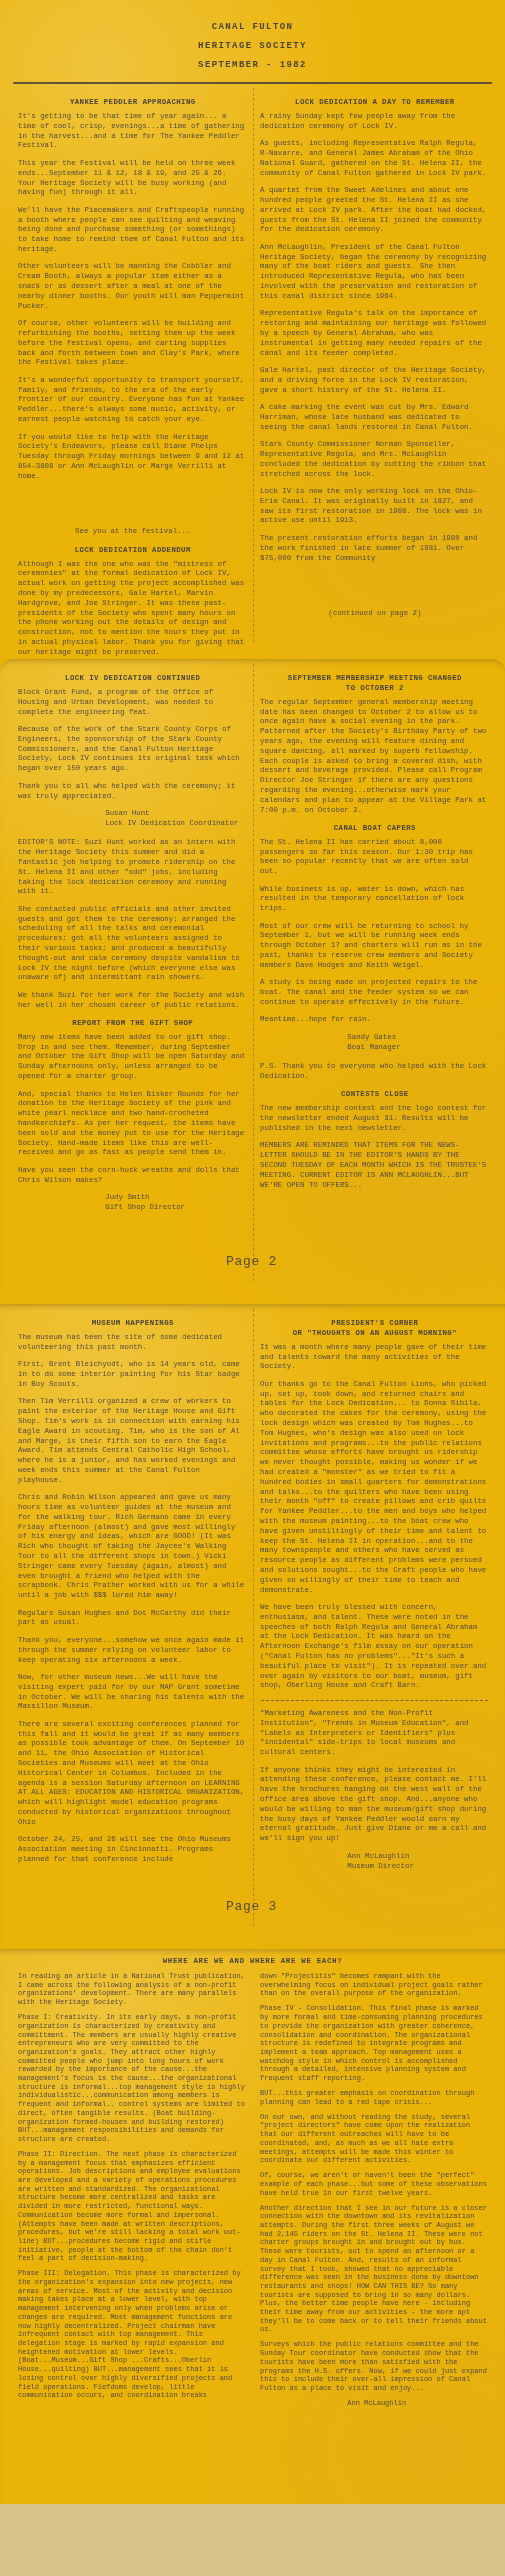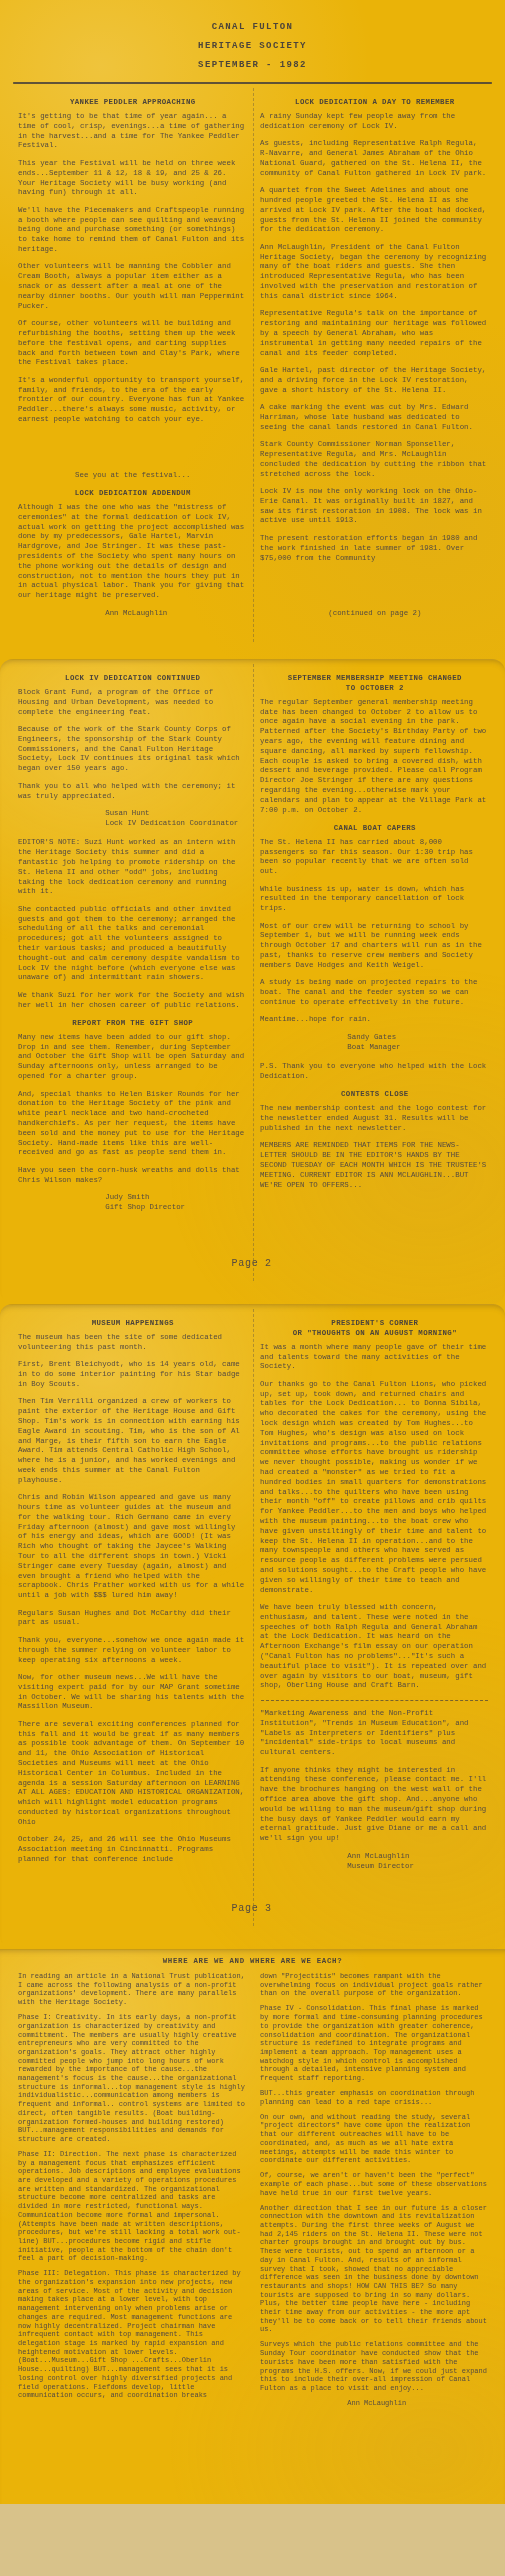--- a/index.html
+++ b/index.html
@@ -63,21 +63,21 @@
   p.para.center{text-align:center;margin-top:46px;}
   .sig{margin:1.4px 0 9.8px 38%;}
   .sig .sig-line{display:block;font-size:7.4px;line-height:9.8px;}
   .dense .sig .sig-line{font-size:7px;line-height:8.7px;}
   .hr-dash{
     border:none;border-top:0.7px dashed rgba(84,74,56,.75);
     margin:8.4px 1.4px 8.4px 1.4px;
   }
   .page-footer{
     position:absolute;left:50%;transform:translateX(-52%);
-    font-size:10px;color:#554b40;letter-spacing:0.7px;
+    font-size:13px;color:#554b40;letter-spacing:0.7px;
   }
   .pf-b50{bottom:35px;}
   .pf-b24{bottom:18px;}
 </style>
 </head>
 <body>
 
 <div id="paper">
     <section class="page" style="height: 659px;">
       <header class="masthead">
@@ -90,20 +90,21 @@
         <div class="col-divider" style="height: 554px;"></div>
         <div class="col">
           <div class="section">
             <h3 class="sec-title">YANKEE PEDDLER APPROACHING</h3>
             <p class="para">It's getting to be that time of year again... a time of cool, crisp, evenings...a time of gathering in the harvest...and a time for The Yankee Peddler Festival.</p>
             <p class="para">This year the Festival will be held on three week ends...September 11 &amp; 12, 18 &amp; 19, and 25 &amp; 26.  Your Heritage Society will be busy working (and having fun) through it all.</p>
             <p class="para">We'll have the Piecemakers and Craftspeople running a booth where people can see quilting and weaving being done and purchase something (or somethings) to take home to remind them of Canal Fulton and its heritage.</p>
             <p class="para">Other volunteers will be manning the Cobbler and Cream Booth, always a popular item either as a snack or as dessert after a meal at one of the nearby dinner booths.  Our youth will man Peppermint Pucker.</p>
             <p class="para">Of course, other volunteers will be building and refurbishing the booths, setting them up the week before the festival opens, and carting supplies back and forth between town and Clay's Park, where the Festival takes place.</p>
             <p class="para">It's a wonderful opportunity to transport yourself, family, and friends, to the era of the early frontier of our country.  Everyone has fun at Yankee Peddler...there's always some music, activity, or earnest people watching to catch your eye.</p>
+            <p class="para">If you would like to help with the Heritage Society's Endeavors, please call Diane Phelps Tuesday through Friday mornings between 9 and 12 at 854-3808 or Ann McLaughlin or Marge Verrilli at home.</p>
             <p class="para center">See you at the festival...</p>
           </div>
           <div class="section">
             <h3 class="sec-title">LOCK DEDICATION ADDENDUM</h3>
             <p class="para">Although I was the one who was the "mistress of ceremonies" at the formal dedication of Lock IV, actual work on getting the project accomplished was done by my predecessors, Gale Hartel, Marvin Hardgrove, and Joe Stringer.  It was these past-presidents of the Society who spent many hours on the phone working out the details of design and construction, not to mention the hours they put in in actual physical labor.  Thank you for giving that our heritage might be preserved.</p>
             <div class="sig">
               <span class="sig-line">Ann McLaughlin</span>
             </div>
           </div>
         </div>
@@ -174,21 +175,21 @@
           </div>
           <div class="section">
             <h3 class="sec-title">CONTESTS CLOSE</h3>
             <p class="para">The new membership contest and the logo contest for the newsletter ended August 31.  Results will be published in the next newsletter.</p>
             <p class="para">MEMBERS ARE REMINDED THAT ITEMS FOR THE NEWS- LETTER SHOULD BE IN THE EDITOR'S HANDS BY THE SECOND TUESDAY OF EACH MONTH WHICH IS THE TRUSTEE'S MEETING.  CURRENT EDITOR IS ANN MCLAUGHLIN...BUT WE'RE OPEN TO OFFERS...</p>
           </div>
         </div>
       </div>
       <div class="page-footer pf-b50">Page 2</div>
     </section>
-    <section class="page" style="height: 645px; border-radius: 12px;">
+    <section class="page" style="height: 645px;">
       <div class="cols">
         <div class="col-divider" style="height: 617px;"></div>
         <div class="col">
           <div class="section">
             <h3 class="sec-title">MUSEUM HAPPENINGS</h3>
             <p class="para">The museum has been the site of some dedicated volunteering this past month.</p>
             <p class="para">First, Brent Bleichyodt, who is 14 years old, came in to do some interior painting for his Star badge in Boy Scouts.</p>
             <p class="para">Then Tim Verrilli organized a crew of workers to paint the exterior of the Heritage House and Gift Shop.  Tim's work is in connection with earning his Eagle Award in scouting.  Tim, who is the son of Al and Marge, is their fifth son to earn the Eagle Award.  Tim attends Central Catholic High School, where he is a junior, and has worked evenings and week ends this summer at the Canal Fulton playhouse.</p>
             <p class="para">Chris and Robin Wilson appeared and gave us many hours time as volunteer guides at the museum and for the walking tour.  Rich Germano came in every Friday afternoon (almost) and gave most willingly of his energy and ideas, which are GOOD!  (It was Rich who thought of taking the Jaycee's Walking Tour to all the different shops in town.)  Vicki Stringer came every Tuesday (again, almost) and even brought a friend who helped with the scrapbook.  Chris Prather worked with us for a while until a job with $$$ lured him away!</p>
             <p class="para">Regulars Susan Hughes and Dot McCarthy did their part as usual.</p>

